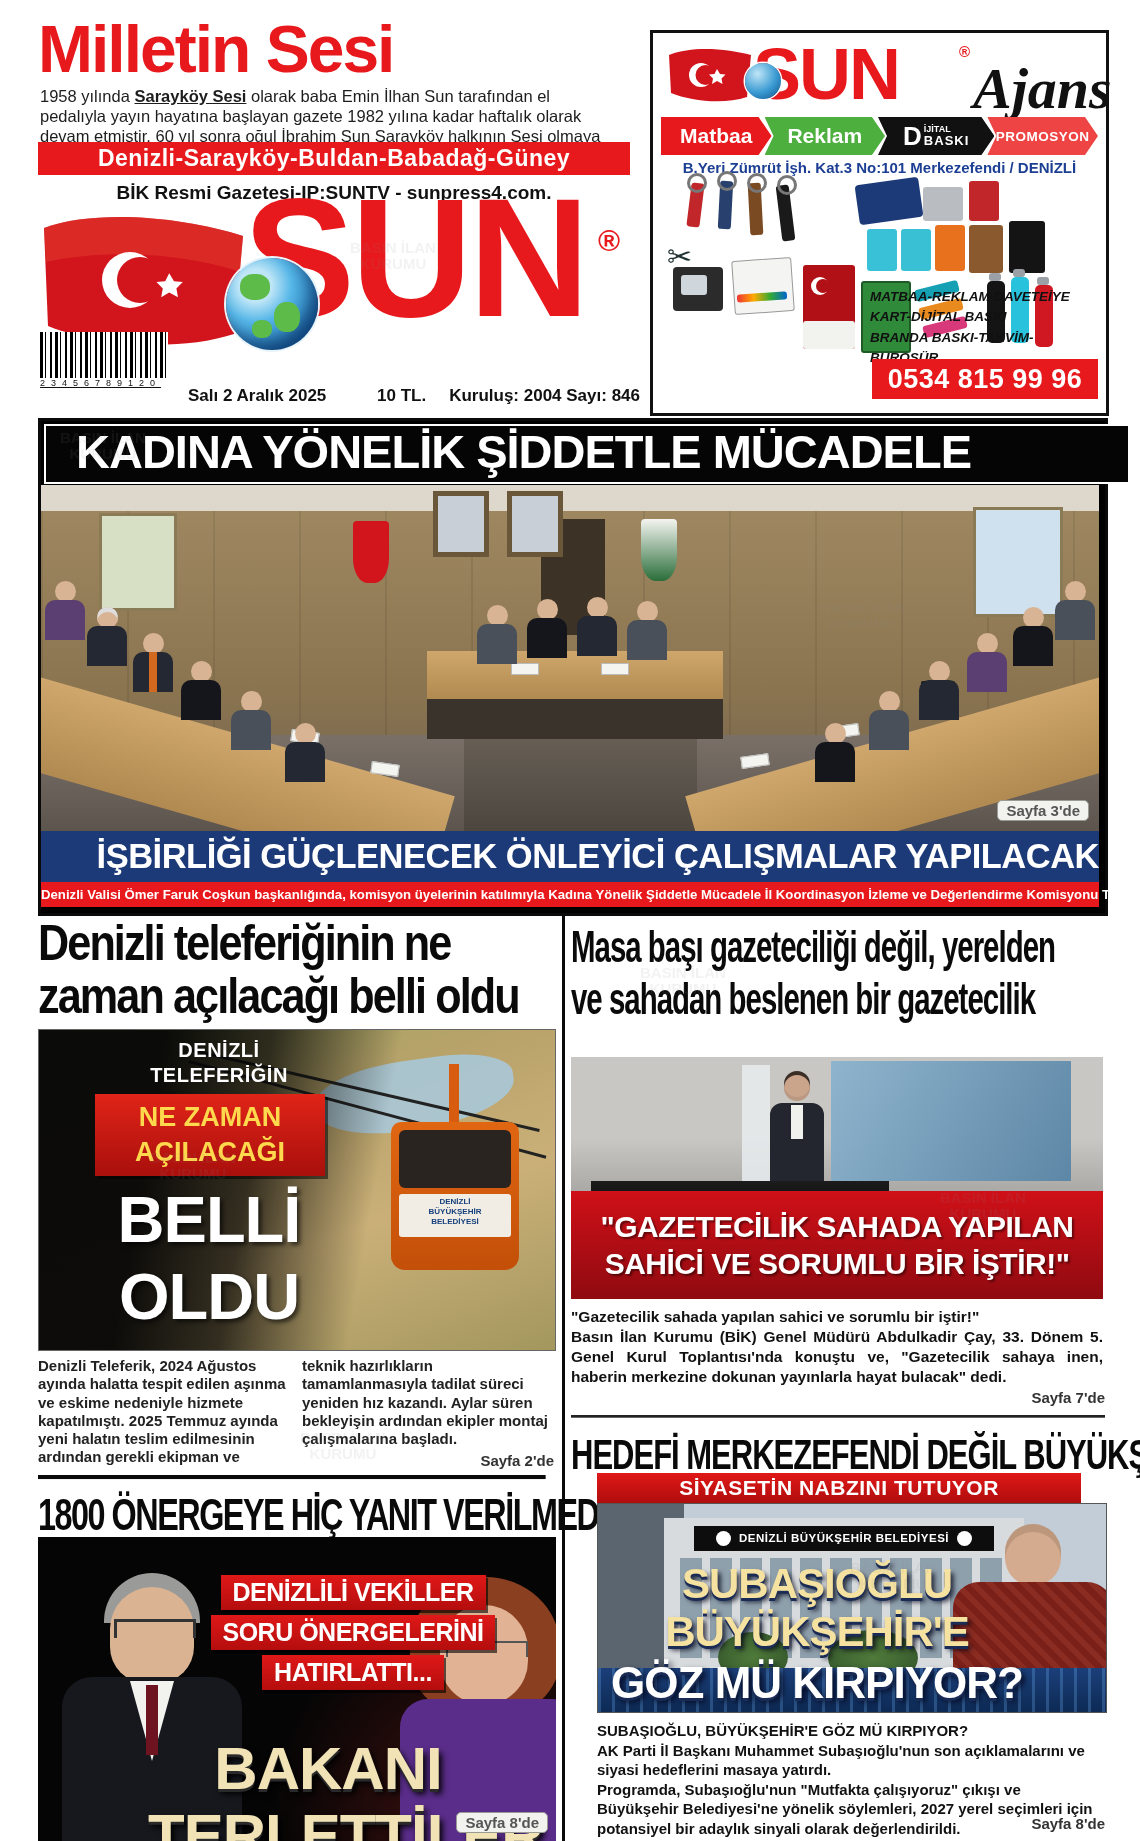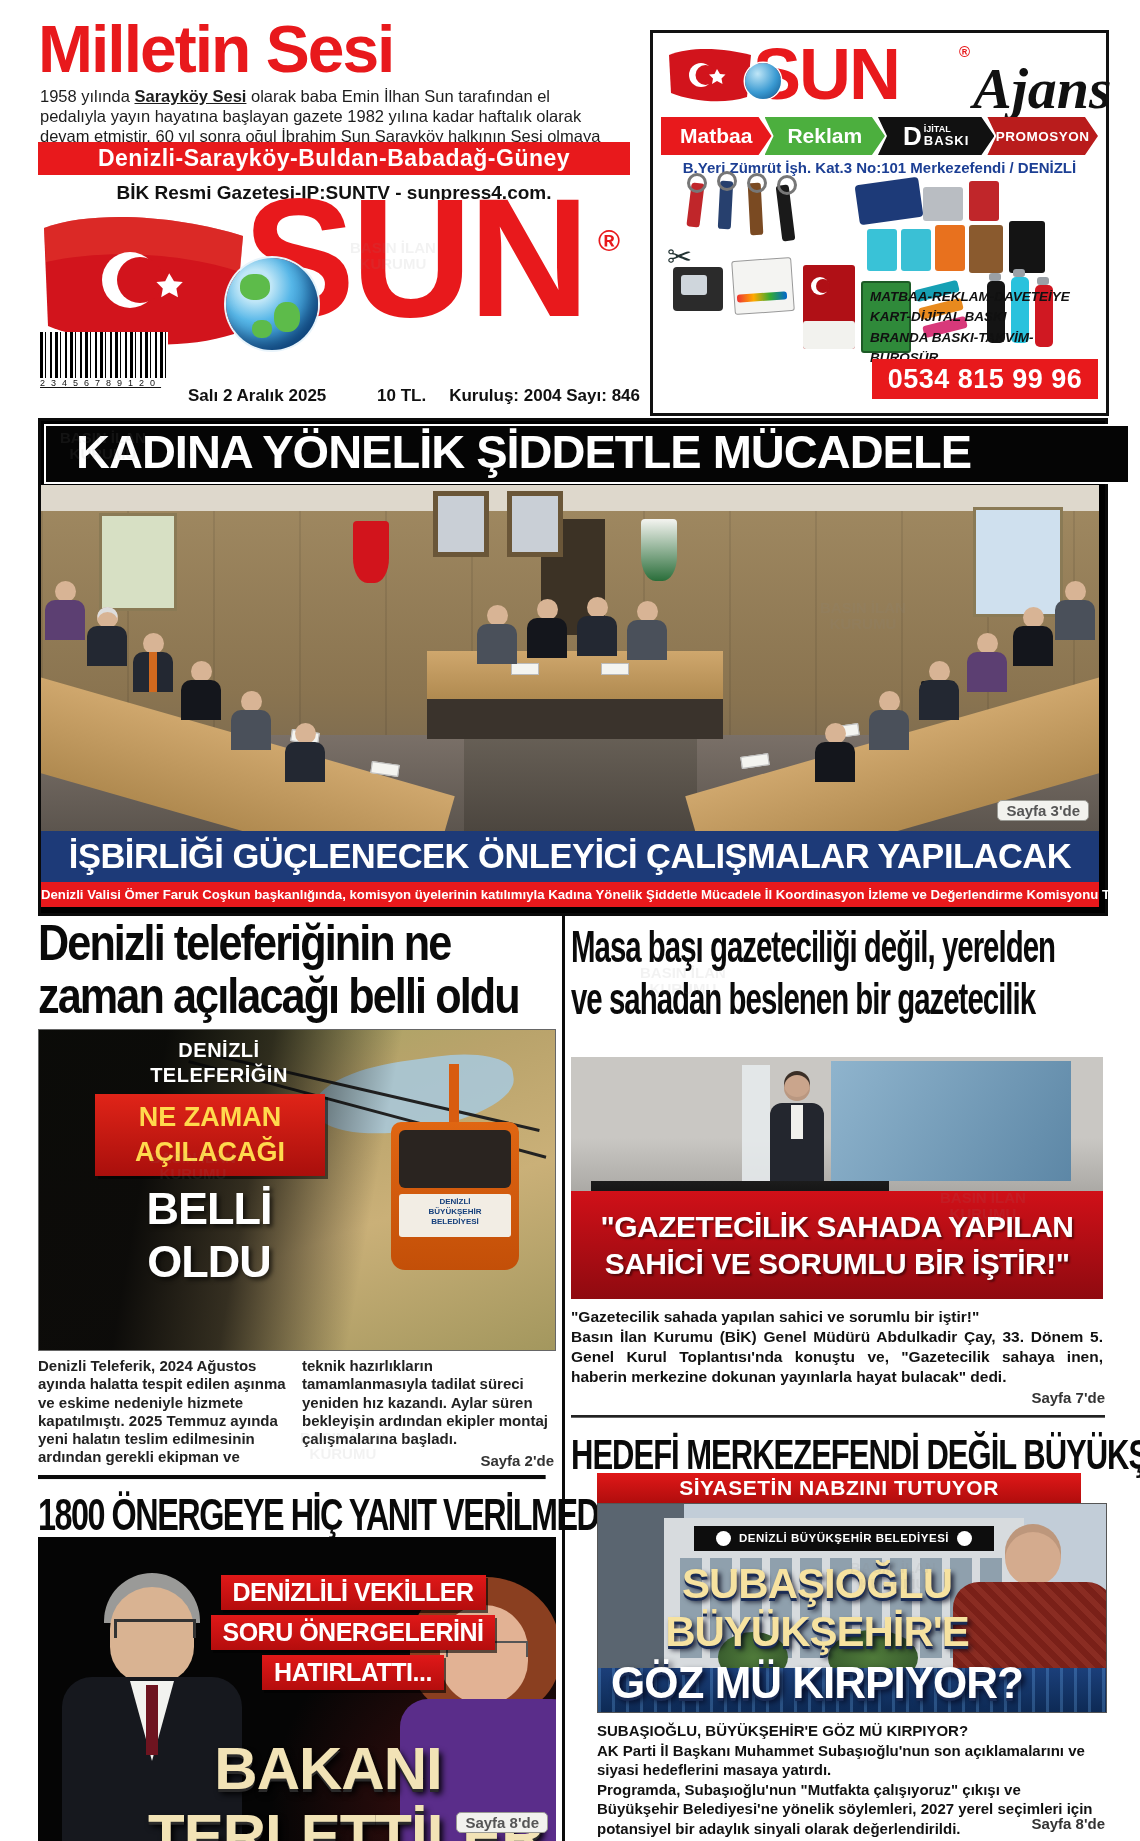--- a/index.html
+++ b/index.html
@@ -52,21 +52,21 @@
       clip-path:polygon(0 0,calc(100% - 13px) 0,100% 50%,calc(100% - 13px) 100%,0 100%,9px 50%);
       margin-left:-7px;}
   .rib:first-child{clip-path:polygon(0 0,calc(100% - 13px) 0,100% 50%,calc(100% - 13px) 100%,0 100%);margin-left:0;}
   .rib1{width:112px;background:#e8191c;font-size:21px;}
   .rib2{width:122px;background:#4caf3e;font-size:21px;}
   .rib3{width:118px;background:#111;}
   .rib3 .bigd{font-size:26px;font-weight:900;}
   .rib3 .stack{display:flex;flex-direction:column;line-height:1;margin-left:2px;text-align:left;}
   .rib3 .stack .s1{font-size:9px;}
   .rib3 .stack .s2{font-size:13px;letter-spacing:1px;}
-  .rib4{width:112px;background:#b91c1c;font-size:13.5px;letter-spacing:.5px;}
+  .rib4{width:112px;background:#ef4444;font-size:13.5px;letter-spacing:.5px;}
   .ad-address{position:absolute;left:8px;top:126px;width:437px;text-align:center;
       font-size:15px;font-weight:bold;color:#1c3f94;}
   .collage{position:absolute;left:8px;top:148px;width:437px;height:178px;}
   .col-item{position:absolute;border-radius:3px;}
   .ring{position:absolute;width:14px;height:14px;border:3px solid #777;border-radius:50%;background:transparent;}
   .scissors{position:absolute;font-size:30px;color:#233;}
   .ad-lines{position:absolute;right:8px;top:254px;width:228px;font-style:italic;font-weight:900;
       font-size:13.5px;line-height:1.5;color:#111;white-space:pre-line;}
   .ad-phone{position:absolute;right:8px;top:326px;width:226px;height:40px;background:#e8191c;color:#fff;
       font-weight:900;font-size:27px;text-align:center;line-height:40px;letter-spacing:.5px;}
@@ -90,21 +90,21 @@
   .pp{position:absolute;width:40px;height:62px;}
   .pp .h{width:21px;height:21px;border-radius:50%;background:#d8b495;margin:0 auto;}
   .pp .t{width:40px;height:40px;border-radius:10px 10px 0 0;background:#232832;margin-top:-2px;}
   .pp.gray .t{background:#4a505a;} .pp.black .t{background:#14161c;} .pp.purple .t{background:#5c3f72;}
   .pp.orange .t{background:linear-gradient(90deg,#232832 40%,#d2691e 40% 60%,#232832 60%);} .pp.white-h .h{box-shadow:inset 0 -4px 0 #d8b495,inset 0 5px 0 #ddd;}
   .card{position:absolute;width:26px;height:10px;background:#f4f4f0;border:1px solid #bbb;transform:rotate(8deg);}
   .laptop{position:absolute;width:34px;height:22px;background:#16181d;border-radius:2px;}
   .badge{position:absolute;background:#f2f2ee;border:1px solid #9a9a94;border-radius:5px;color:#555;
       font-size:15px;font-weight:bold;padding:1px 8px;}
   .sub-band{position:absolute;left:0;top:410px;width:1058px;height:51px;background:#1d3a78;color:#fff;
-      font-weight:900;font-size:34.5px;line-height:51px;text-align:center;white-space:nowrap;letter-spacing:-.5px;}
+      font-weight:900;font-size:34.5px;line-height:51px;text-align:right;white-space:nowrap;letter-spacing:-.5px;}
   .strap{position:absolute;left:0;top:461px;width:1058px;height:25px;background:#e8191c;color:#fff;
       font-weight:bold;font-size:13.2px;line-height:25px;text-align:center;white-space:nowrap;}
   
   .cols{position:absolute;left:38px;top:915px;width:1067px;height:926px;}
   .col-divider{position:absolute;left:524px;top:0;width:3px;height:926px;background:#0a0a0a;}
   .col-l{position:absolute;left:0;top:0;width:518px;height:926px;}
   .col-r{position:absolute;left:533px;top:0;width:534px;height:926px;}
   .hl-big{font-weight:900;color:#0a0a0a;letter-spacing:-2px;line-height:1.06;transform-origin:left top;}
   .hl-tl{font-size:45px;transform:scale(.96,1.1);margin-top:2px;}
   .hl-masa{font-size:30px;transform:scale(.98,1.5);letter-spacing:-1px;line-height:1.15;margin-top:6px;}
@@ -114,21 +114,21 @@
   .tel-lake{position:absolute;right:40px;top:30px;width:200px;height:70px;border-radius:50% 40% 60% 50%;
       background:#a9c8d8;opacity:.9;transform:rotate(-8deg);}
   .tel-shade{position:absolute;left:0;top:0;width:72%;height:100%;
       background:linear-gradient(100deg,rgba(5,5,5,.96) 30%,rgba(5,5,5,.75) 55%,transparent 85%);}
   .tel-toplabel{position:absolute;left:70px;top:8px;width:220px;text-align:center;color:#fff;
       font-weight:900;font-size:20px;line-height:1.25;letter-spacing:.5px;}
   .tel-redbox{position:absolute;left:56px;top:64px;width:230px;height:76px;background:linear-gradient(#e02418,#a90f0c);
       color:#ffd94d;font-weight:900;font-size:27px;text-align:center;line-height:1.3;padding-top:6px;
       box-shadow:3px 3px 0 rgba(0,0,0,.5);}
   .tel-big{position:absolute;left:40px;top:152px;width:260px;text-align:center;color:#fff;font-weight:900;
-      font-size:45px;line-height:1.18;letter-spacing:-1px;text-shadow:3px 3px 4px rgba(0,0,0,.6);}
+      font-size:65px;line-height:1.18;letter-spacing:-1px;text-shadow:3px 3px 4px rgba(0,0,0,.6);}
   .tel-cable{position:absolute;height:3px;background:#222;transform-origin:left top;}
   .cabin{position:absolute;left:352px;top:84px;width:128px;height:158px;}
   .cabin-arm{position:absolute;left:58px;top:-50px;width:10px;height:60px;background:#d85c10;}
   .cabin-body{position:absolute;left:0;top:8px;width:128px;height:148px;border-radius:10px 10px 14px 14px;
       background:linear-gradient(#e06612,#c34f08);}
   .cabin-win{position:absolute;left:8px;top:16px;width:112px;height:58px;border-radius:6px;background:#2a2420;}
   .cabin-band{position:absolute;left:8px;top:80px;width:112px;height:40px;background:#f2ede4;border-radius:3px;
       color:#16407c;font-weight:bold;font-size:8px;line-height:1.25;text-align:center;padding-top:3px;white-space:pre-line;}
   
   .tel-body{position:absolute;left:0;top:442px;width:518px;height:116px;font-size:15px;font-weight:bold;

